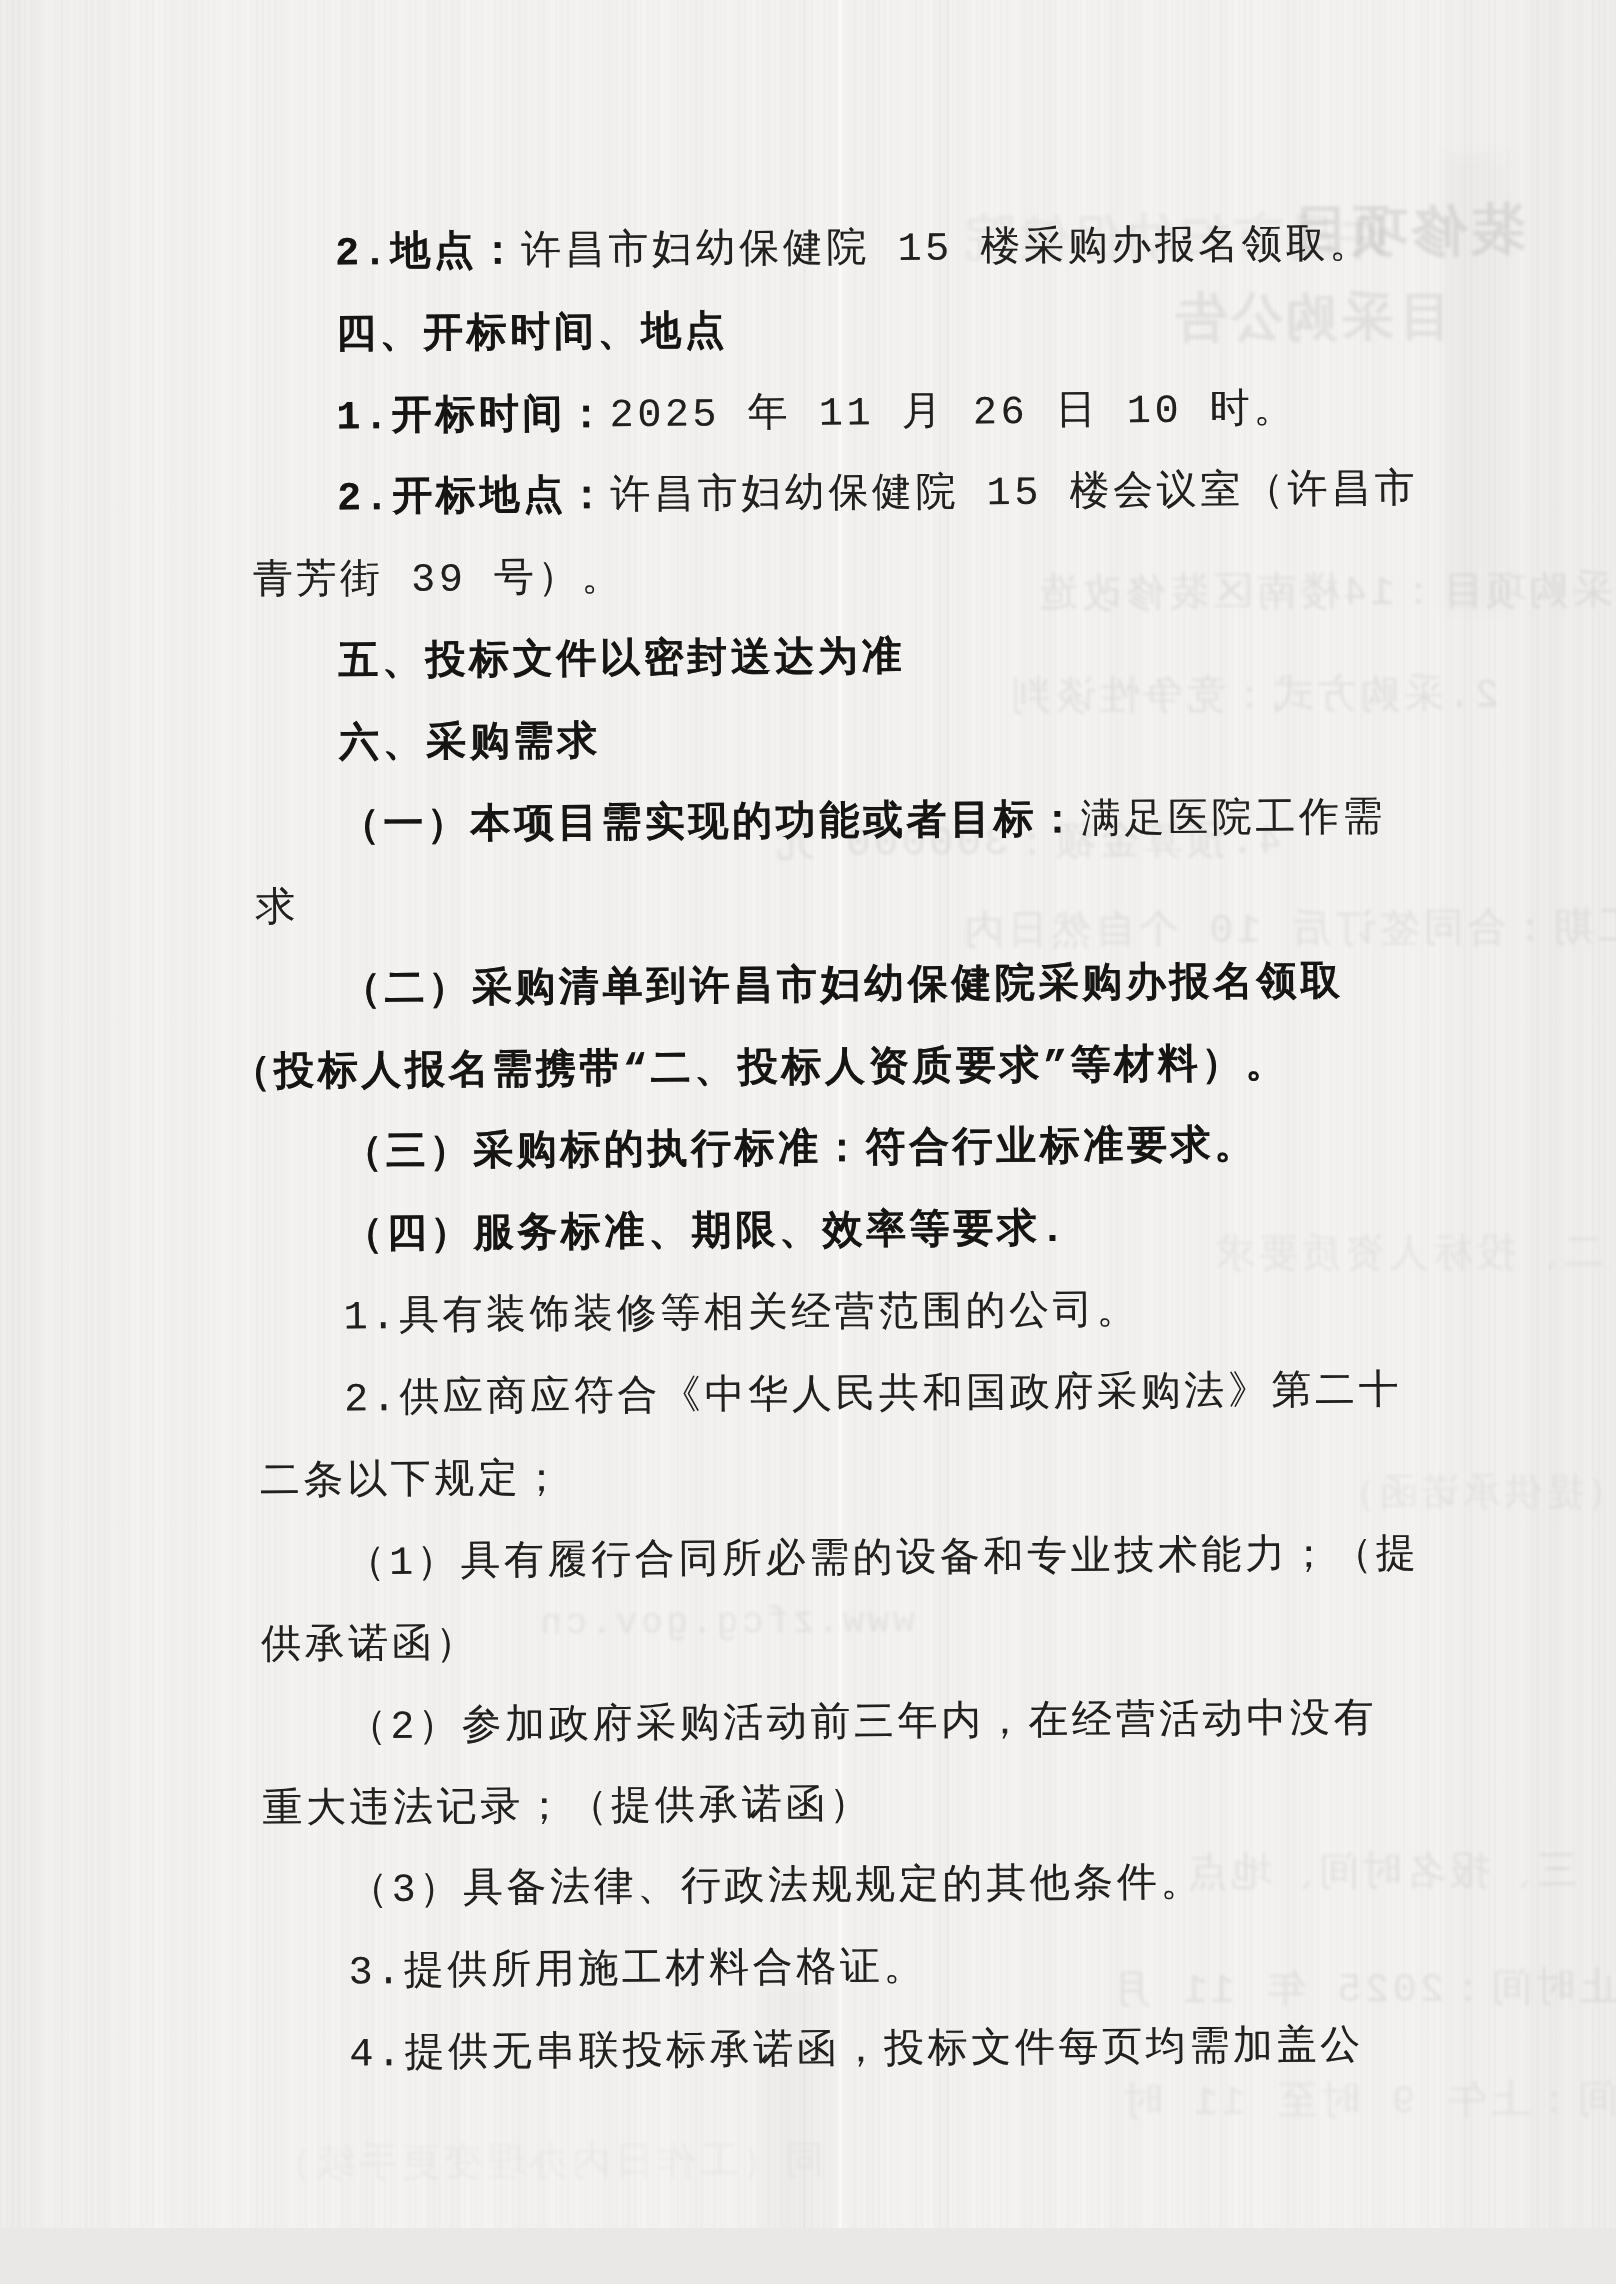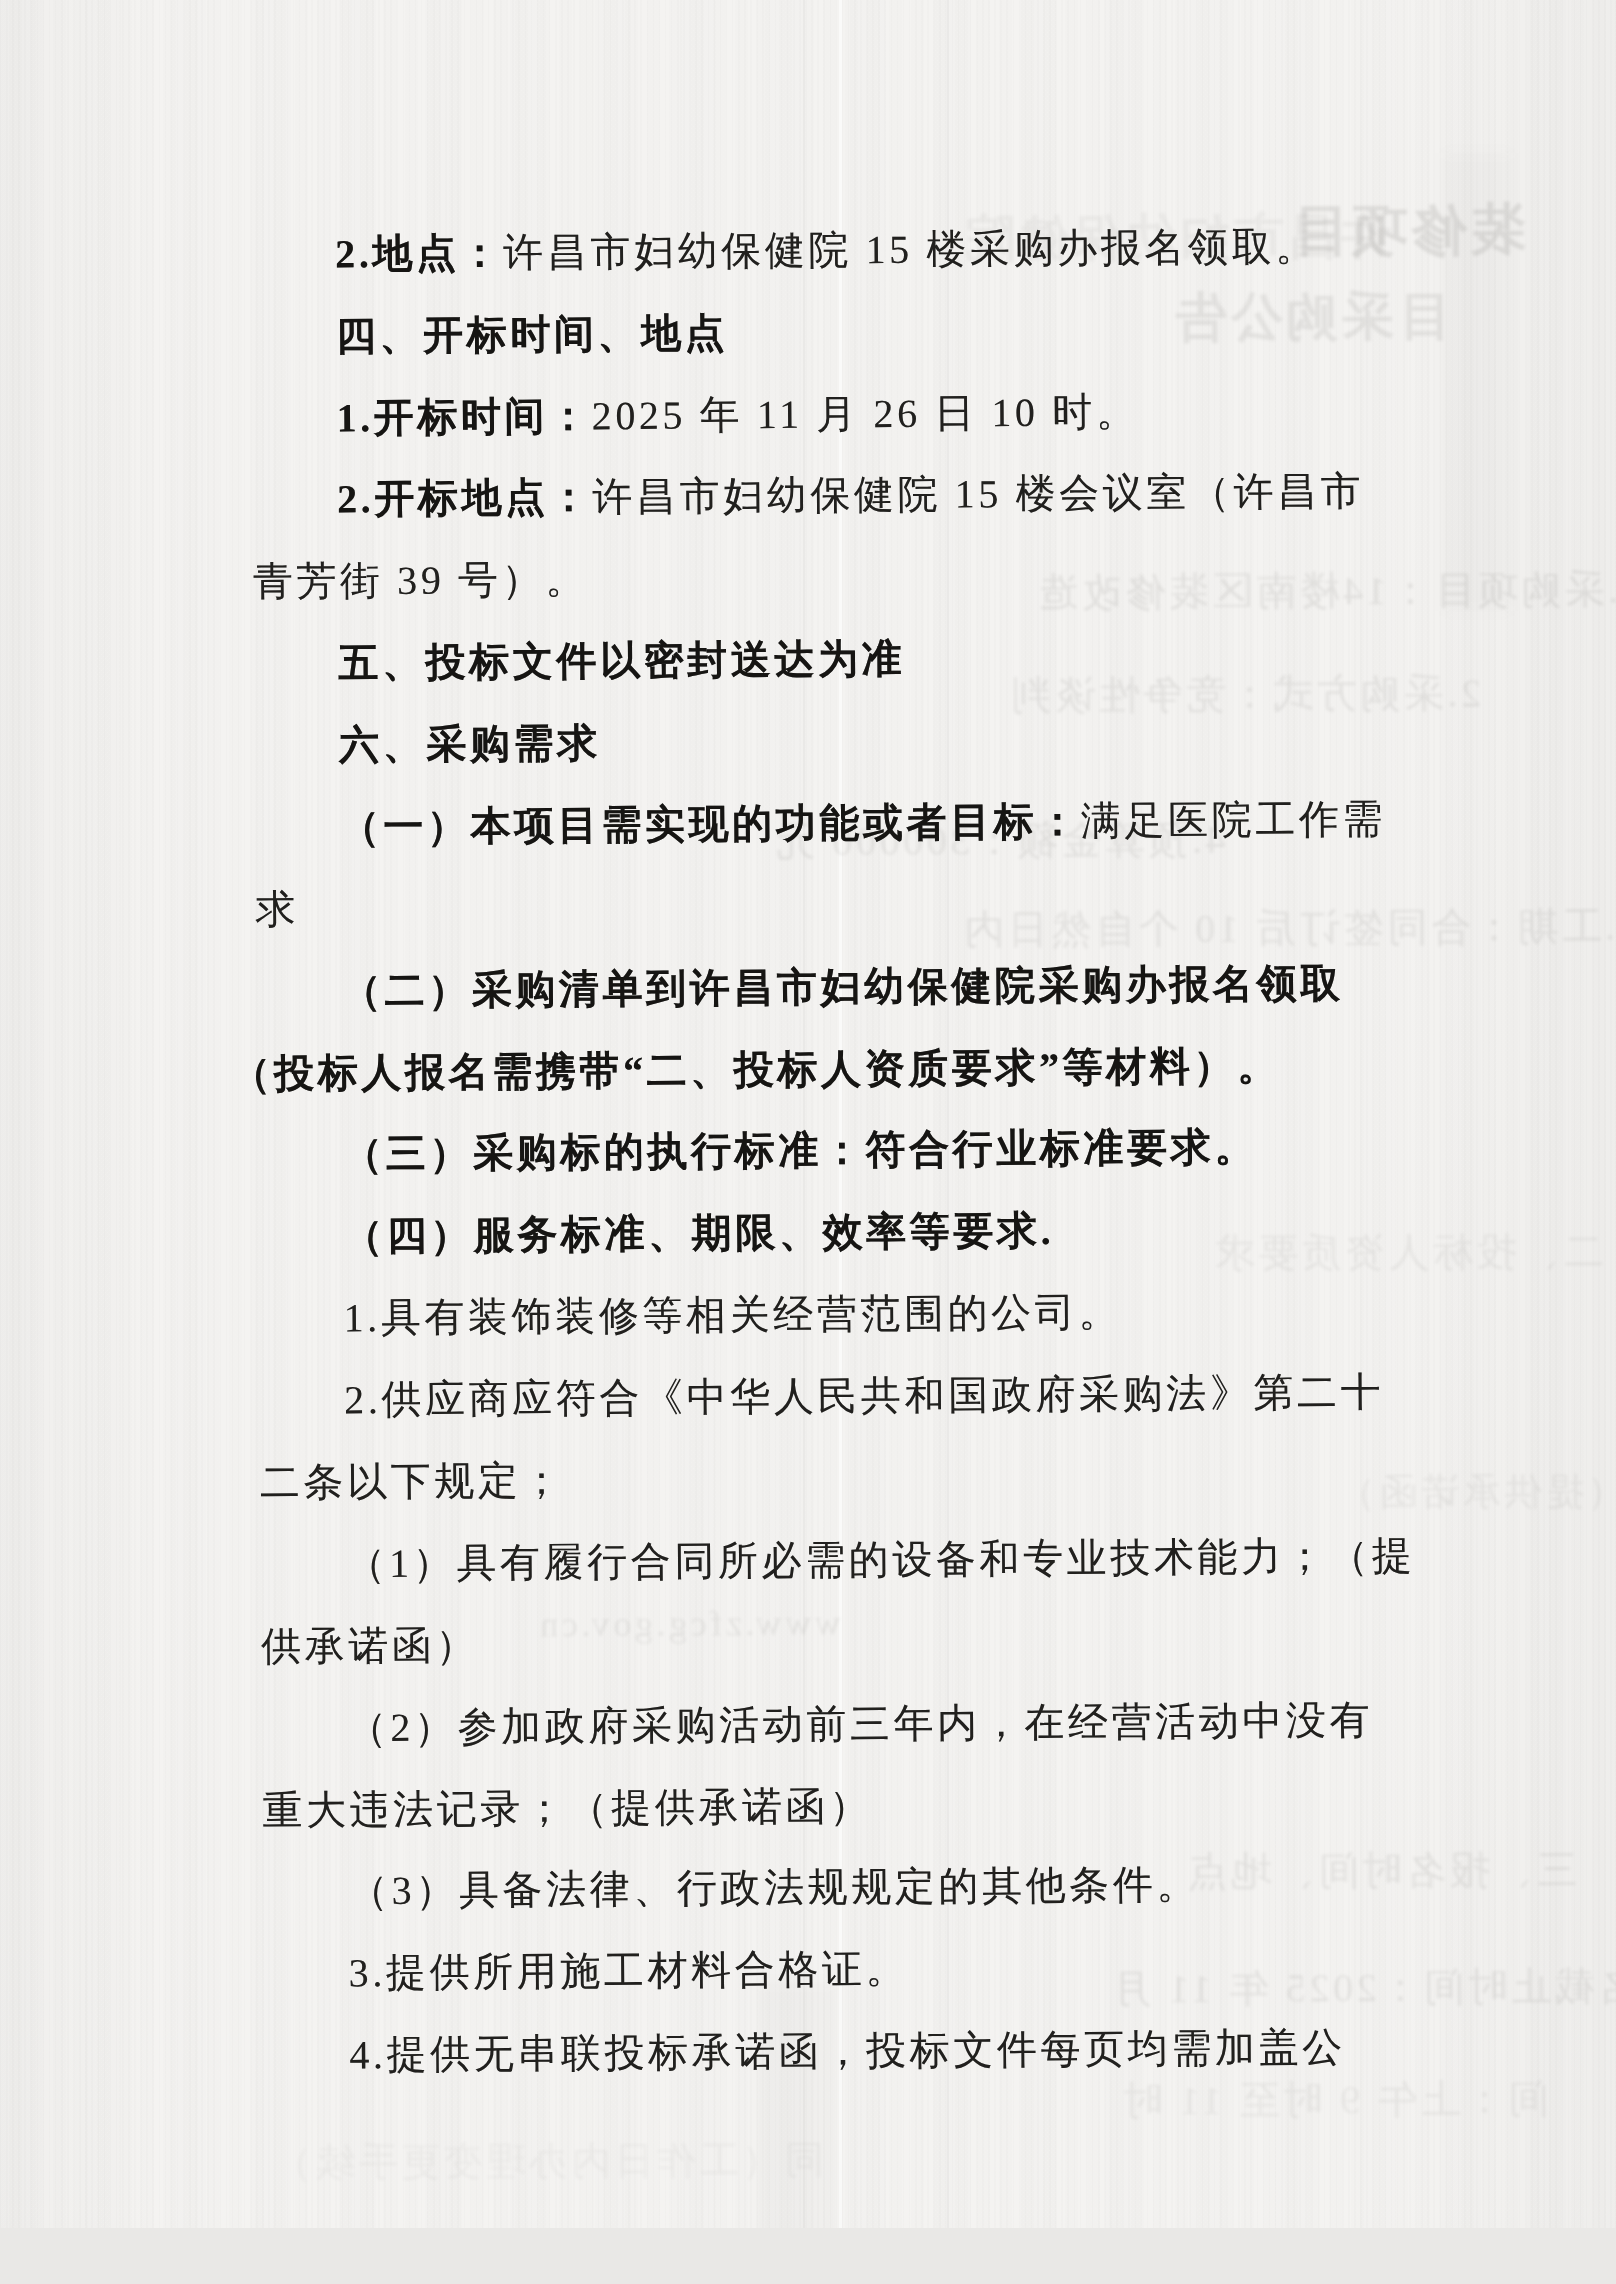--- a/index.html
+++ b/index.html
@@ -1,20 +1,20 @@
 <!DOCTYPE html>
 <html style="font-size:8.1px"><head>
 <meta charset="utf-8">
 <style>
   html,body{margin:0;padding:0;background:#e9e8e6;}
   .page{
     position:relative;
     width:1617px;height:2228px;
     overflow:hidden;
-    font-family:Liberation Serif, serif;
+    font-family:Liberation Mono, monospace;
     background:
       linear-gradient(90deg, rgba(0,0,0,0.020), rgba(0,0,0,0) 10%, rgba(0,0,0,0) 86%, rgba(0,0,0,0.022)),
       repeating-linear-gradient(90deg, rgba(0,0,0,0.013) 0 1.5px, rgba(0,0,0,0) 1.5px 6.1px),
       repeating-linear-gradient(90deg, rgba(255,255,255,0.030) 0 8.6px, rgba(0,0,0,0.009) 8.6px 22px),
       repeating-linear-gradient(90deg, rgba(0,0,0,0.007) 0 36px, rgba(0,0,0,0) 36px 85px),
       #f4f3f1;
     text-align: center;
   }
   
   .seam{position:absolute;top:0;bottom:0;pointer-events:none;}

